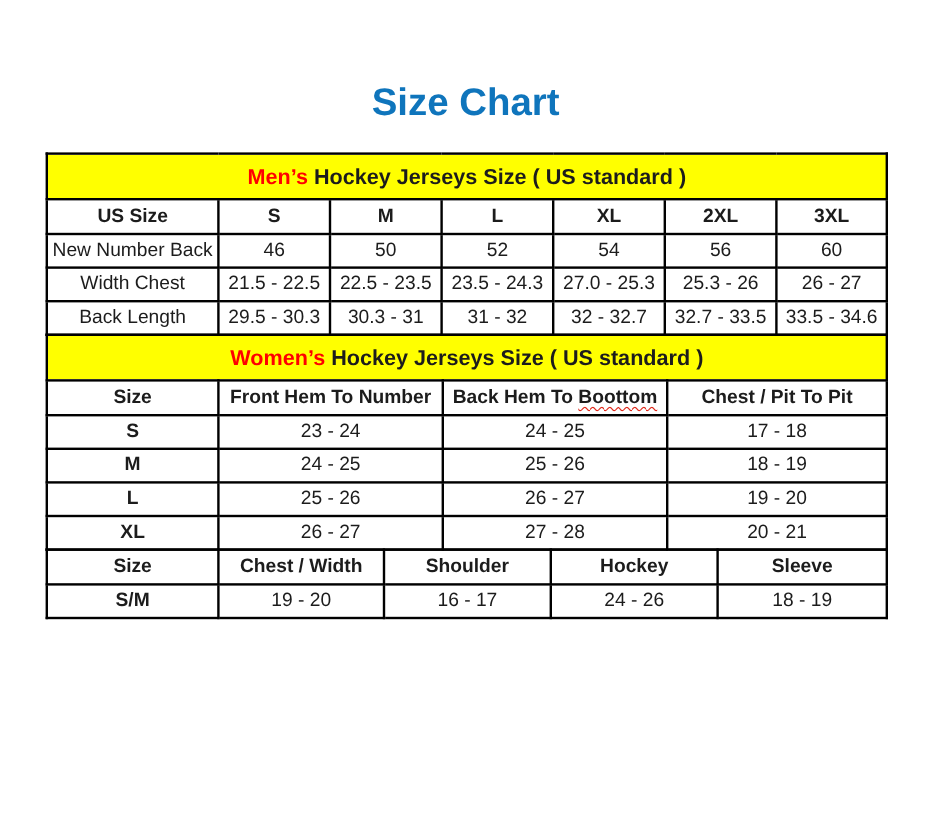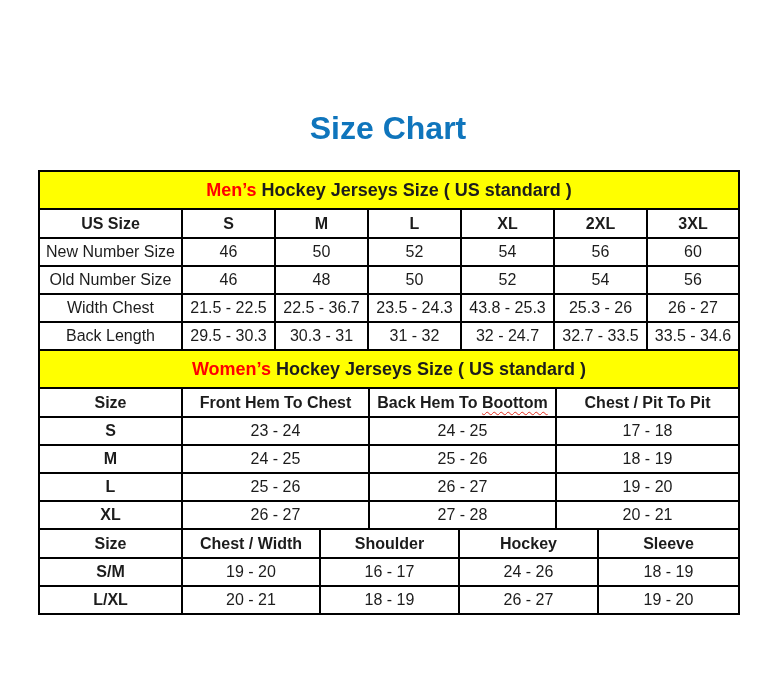--- a/index.html
+++ b/index.html
@@ -8,22 +8,22 @@
     background: #ffffff;
   }
   body {
     width: 776px;
     height: 692px;
     font-family: "Liberation Sans", sans-serif;
     color: var(--text_black, #1c1c1c);
     overflow: hidden;
   }
   .title {
-    margin: 16px;
-    padding-top: 95px;
+    margin: 0;
+    padding-top: 68px;
     text-align: center;
     color: var(--title_blue, #0F75BC);
     font-size: 32px;
     font-weight: bold;
     line-height: 1.1;
   }
   .tables {
     margin: 24px 0 0 38px;
     width: 700px;
   }
@@ -87,72 +87,63 @@
       <tr class="col-header">
         <th>US Size</th>
         <th>S</th>
         <th>M</th>
         <th>L</th>
         <th>XL</th>
         <th>2XL</th>
         <th>3XL</th>
       </tr>
       <tr>
-        <td class="row-label">New Number Size</td>
+        <td class="row-label">New Number Back</td>
         <td>46</td>
         <td>50</td>
         <td>52</td>
         <td>54</td>
         <td>56</td>
         <td>60</td>
       </tr>
       <tr>
-        <td class="row-label">Old Number Size</td>
-        <td>46</td>
-        <td>48</td>
-        <td>50</td>
-        <td>52</td>
-        <td>54</td>
-        <td>56</td>
-      </tr>
-      <tr>
         <td class="row-label">Width Chest</td>
         <td>21.5 - 22.5</td>
-        <td>22.5 - 36.7</td>
+        <td>22.5 - 23.5</td>
         <td>23.5 - 24.3</td>
-        <td>43.8 - 25.3</td>
+        <td>27.0 - 25.3</td>
         <td>25.3 - 26</td>
         <td>26 - 27</td>
       </tr>
       <tr>
         <td class="row-label">Back Length</td>
         <td>29.5 - 30.3</td>
         <td>30.3 - 31</td>
         <td>31 - 32</td>
-        <td>32 - 24.7</td>
+        <td>32 - 32.7</td>
         <td>32.7 - 33.5</td>
         <td>33.5 - 34.6</td>
       </tr>
     </tbody>
       </table>
 
     <table class="size-table womens">
       <colgroup>
         <col style="width:143px">
           <col style="width:187px">
           <col style="width:187px">
           <col style="width:183px">
       </colgroup>
       <tbody>
           <tr class="section-header">
         <td colspan="4"><span class="accent">Women’s</span> <span>Hockey Jerseys Size ( US standard )</span></td>
       </tr>
       <tr class="col-header">
         <th>Size</th>
-        <th>Front Hem To Chest</th>
+        <th>Front Hem To Number</th>
         <th><span>Back Hem To</span> <span class="wavy">Boottom</span></th>
         <th>Chest / Pit To Pit</th>
       </tr>
       <tr>
         <td class="row-label">S</td>
         <td>23 - 24</td>
         <td>24 - 25</td>
         <td>17 - 18</td>
       </tr>
       <tr>
@@ -192,24 +183,17 @@
         <th>Hockey</th>
         <th>Sleeve</th>
       </tr>
       <tr>
         <td class="row-label">S/M</td>
         <td>19 - 20</td>
         <td>16 - 17</td>
         <td>24 - 26</td>
         <td>18 - 19</td>
       </tr>
-      <tr>
-        <td class="row-label">L/XL</td>
-        <td>20 - 21</td>
-        <td>18 - 19</td>
-        <td>26 - 27</td>
-        <td>19 - 20</td>
-      </tr>
     </tbody>
       </table>
 
   </div>
 </div>
 
 </body></html>

